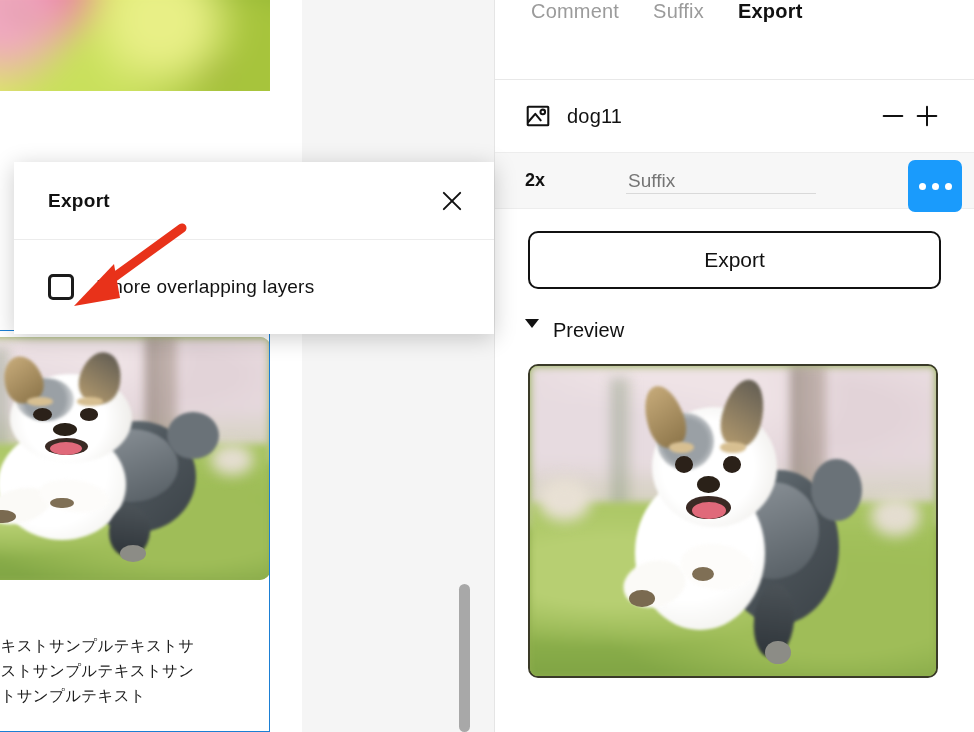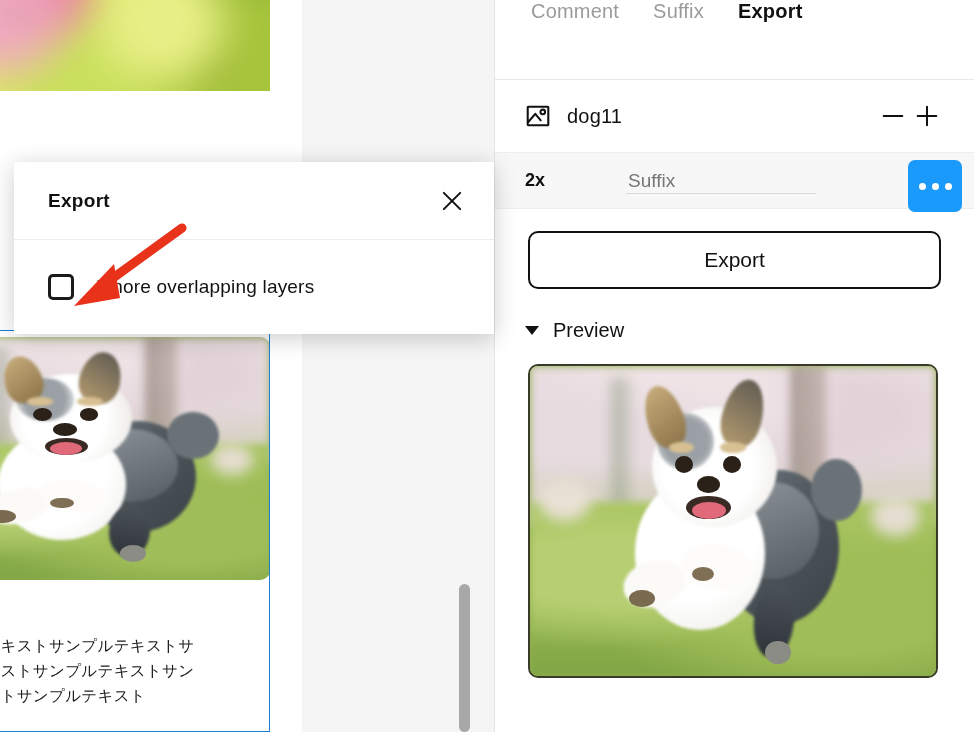--- a/index.html
+++ b/index.html
@@ -182,21 +182,21 @@
   .more-btn i { width: 7px; height: 7px; border-radius: 50%; background:#fff; display:block; }
 
   .export-btn {
     margin: 22px 33px 0 33px; height: 58px;
     border: 2px solid #111; border-radius: 10px;
     display: flex; align-items: center; justify-content: center;
     font-size: 21px; color: #111; background: #fff; cursor: default;
   }
 
   .preview-head {
-    margin: 30px 0 0 30px; display:flex; align-items:center; gap: 14px;
+    margin: 30px 0 0 30px; display:flex; align-items:flex-start; gap: 14px;
   }
   .tri { width:0; height:0; border-left:7px solid transparent; border-right:7px solid transparent;
     border-top:9px solid #111; }
   .preview-label { font-size: 20px; color: #111; }
 
   .preview-frame {
     margin: 22px 0 0 33px; width: 410px; height: 314px;
     border: 2px solid #3a3a28; border-radius: 10px; overflow: hidden;
     position: relative; background:#9fbd58;
   }

